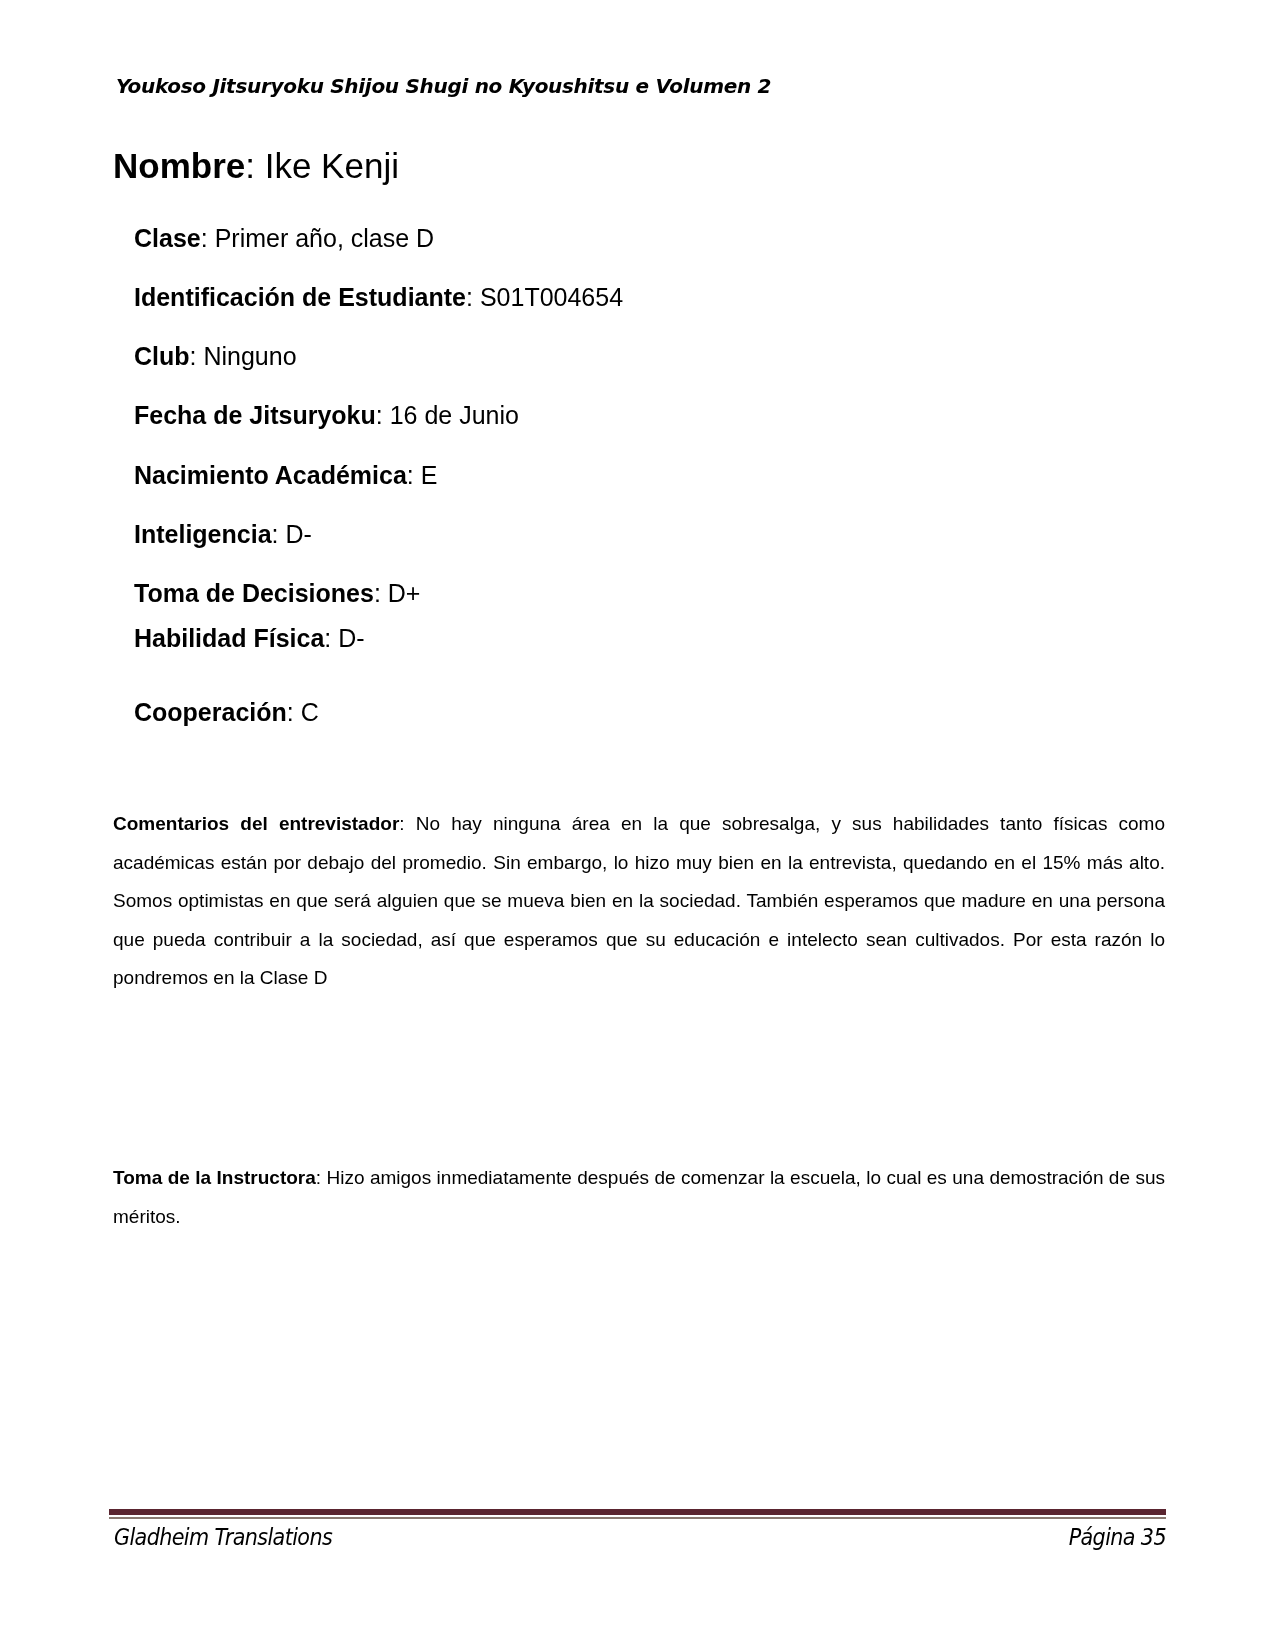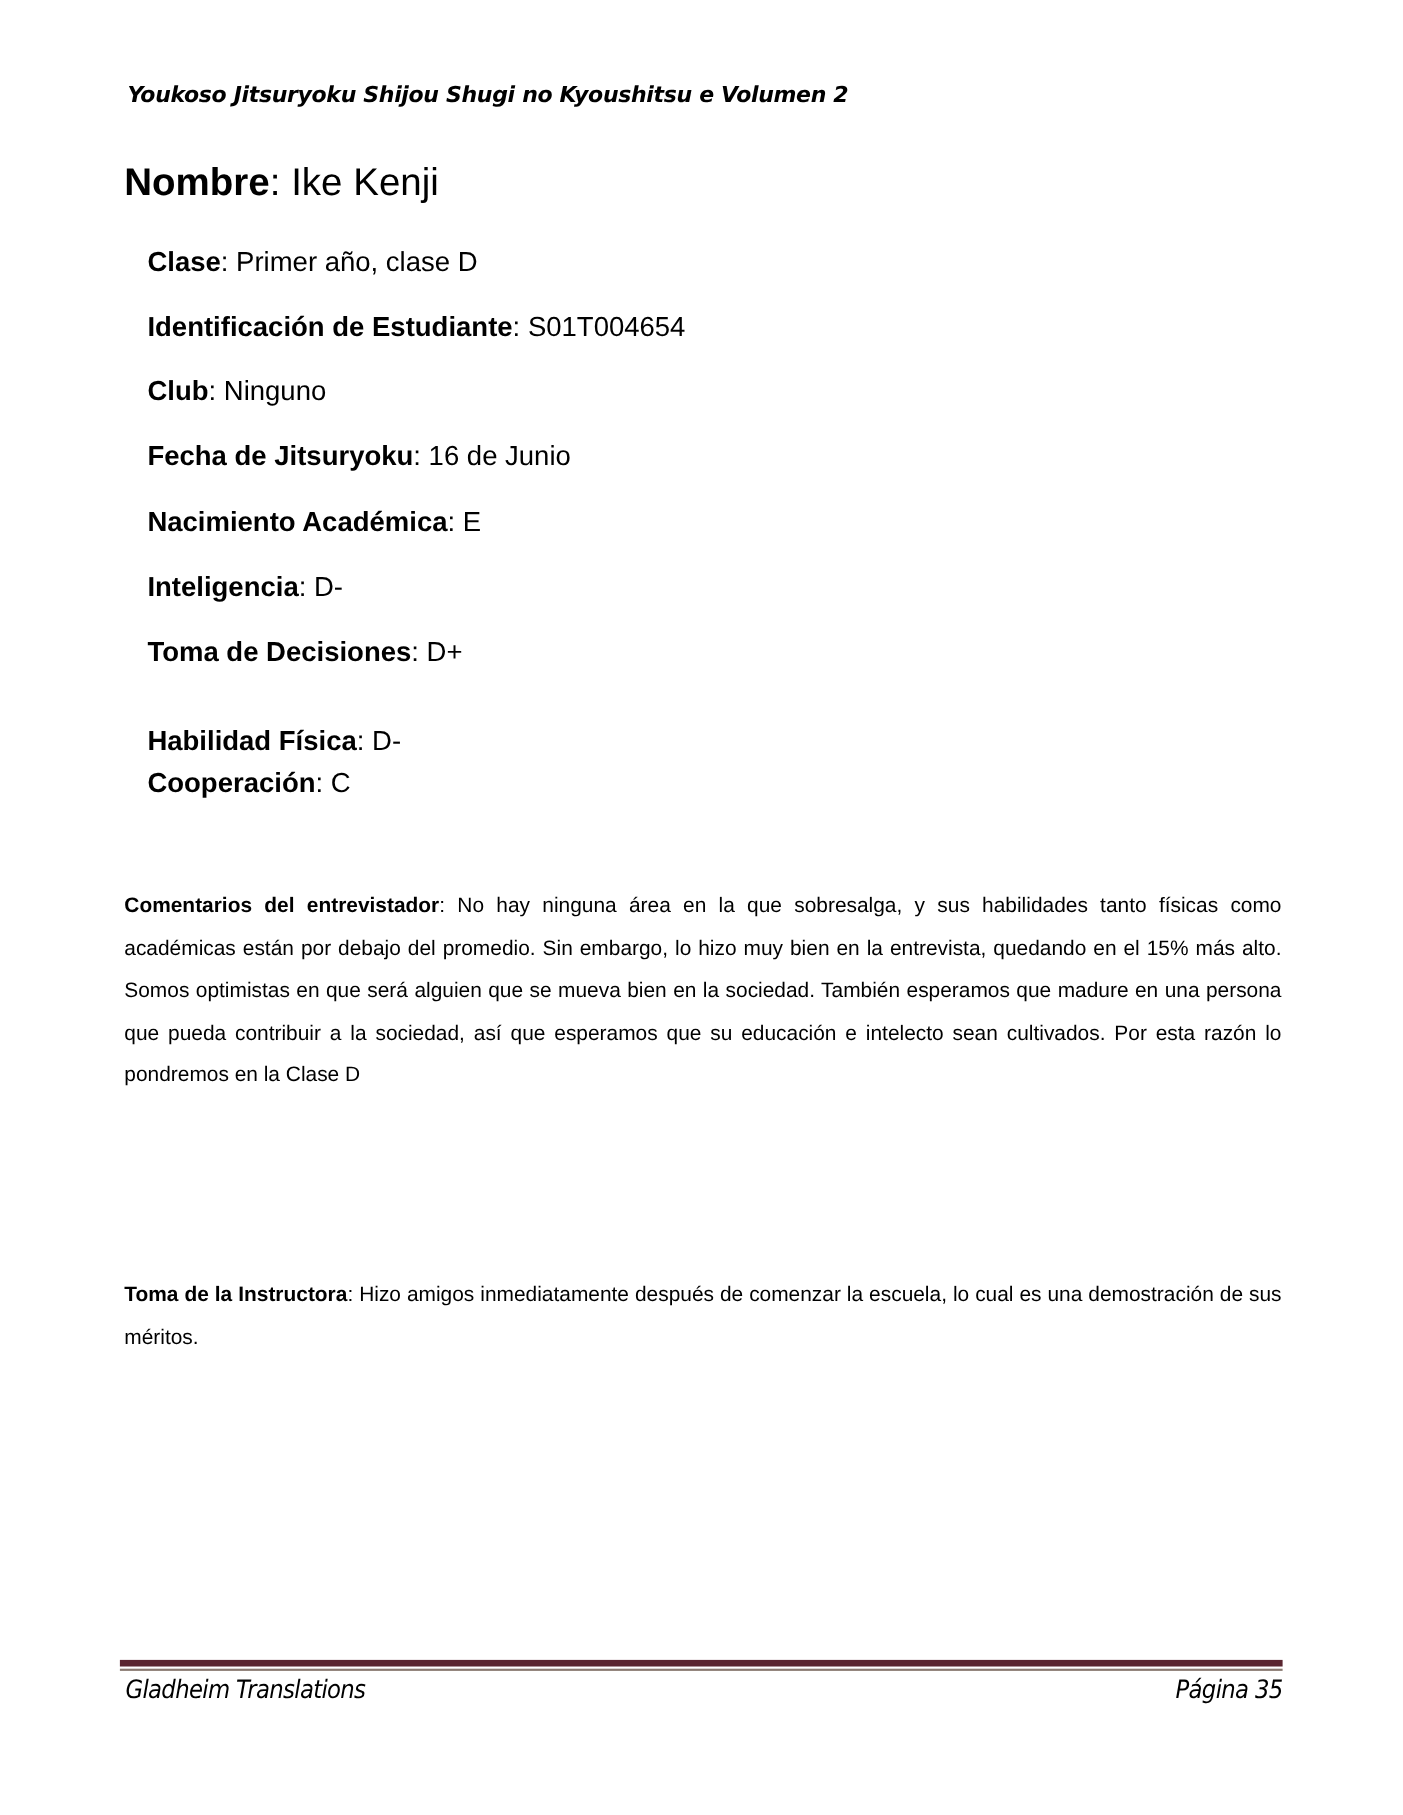--- a/index.html
+++ b/index.html
@@ -56,21 +56,21 @@
 </div>
 <div class="stat" style="top:461px">
   <span class="b">Nacimiento Académica</span><span>: </span><span>E</span>
 </div>
 <div class="stat" style="top:520px">
   <span class="b">Inteligencia</span><span>: </span><span>D-</span>
 </div>
 <div class="stat" style="top:579px">
   <span class="b">Toma de Decisiones</span><span>: </span><span>D+</span>
 </div>
-<div class="stat" style="top:660px">
+<div class="stat" style="top:624px">
   <span class="b">Habilidad Física</span><span>: </span><span>D-</span>
 </div>
 <div class="stat" style="top:698px">
   <span class="b">Cooperación</span><span>: </span><span>C</span>
 </div>
 
 <div class="para" style="top:805px">
   <span class="b">Comentarios del entrevistador</span><span>: </span><span>No hay ninguna área en la que sobresalga, y sus habilidades tanto físicas como académicas están por debajo del promedio. Sin embargo, lo hizo muy bien en la entrevista, quedando en el 15% más alto. Somos optimistas en que será alguien que se mueva bien en la sociedad. También esperamos que madure en una persona que pueda contribuir a la sociedad, así que esperamos que su educación e intelecto sean cultivados. Por esta razón lo pondremos en la Clase D</span>
 </div>
 

